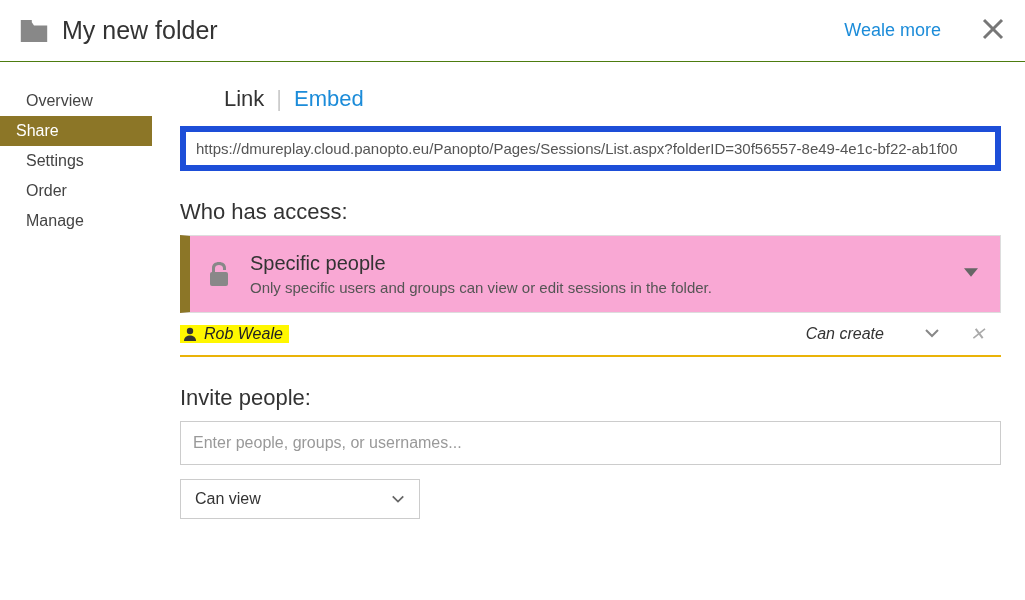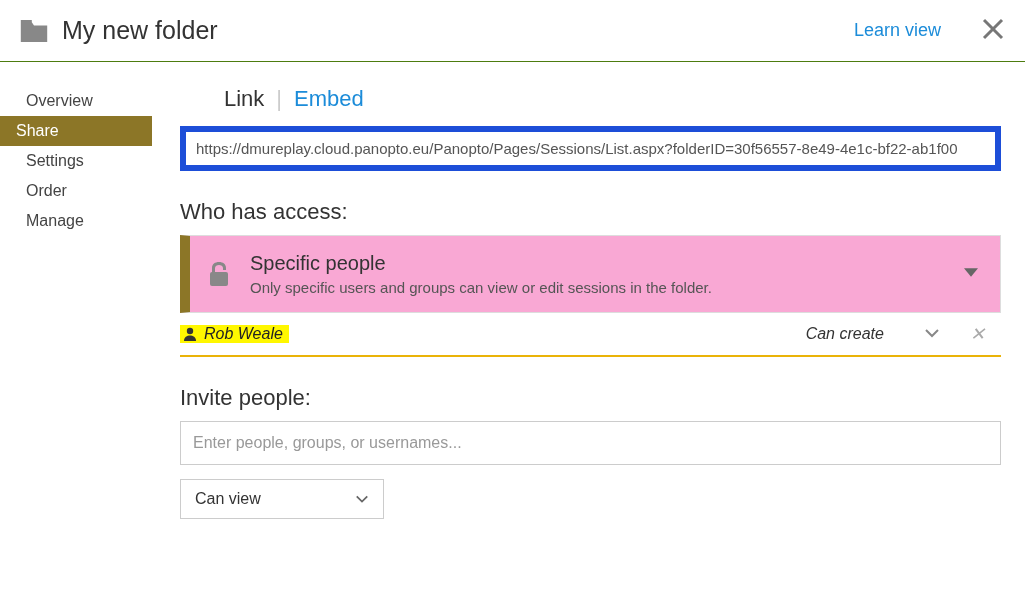--- a/index.html
+++ b/index.html
@@ -162,37 +162,37 @@
       background: #fff;
       margin-bottom: 14px;
     }
     .invite-input::placeholder { color: #999; }
     .perm-select {
       display: inline-flex;
       align-items: center;
       justify-content: space-between;
       border: 1px solid #ccc;
       padding: 10px 14px;
-      width: 204px;
+      width: 240px;
       font-size: 16px;
       color: #333;
       cursor: pointer;
     }
     .perm-select svg { width:14px; height:14px; stroke:#666; stroke-width:2; fill:none; }
   </style>
 </head>
 <body>
 
 <div class="header">
   <svg class="folder-icon" viewBox="0 0 24 20">
     <path d="M10 2 L12 5 L24 5 L24 20 L0 20 L0 2 Z M0 0 L10 0 L10 2 L0 2 Z"></path>
   </svg>
   <div class="title">My new folder</div>
   <div class="header-spacer"></div>
-  <a class="learn-more">Learn view</a>
+  <a class="learn-more">Weale more</a>
   <div class="close-x">
     <svg viewBox="0 0 24 24">
       <line x1="3" y1="3" x2="21" y2="21"></line>
       <line x1="21" y1="3" x2="3" y2="21"></line>
     </svg>
   </div>
 </div>
 
 <div class="content">
   <div class="sidebar">

